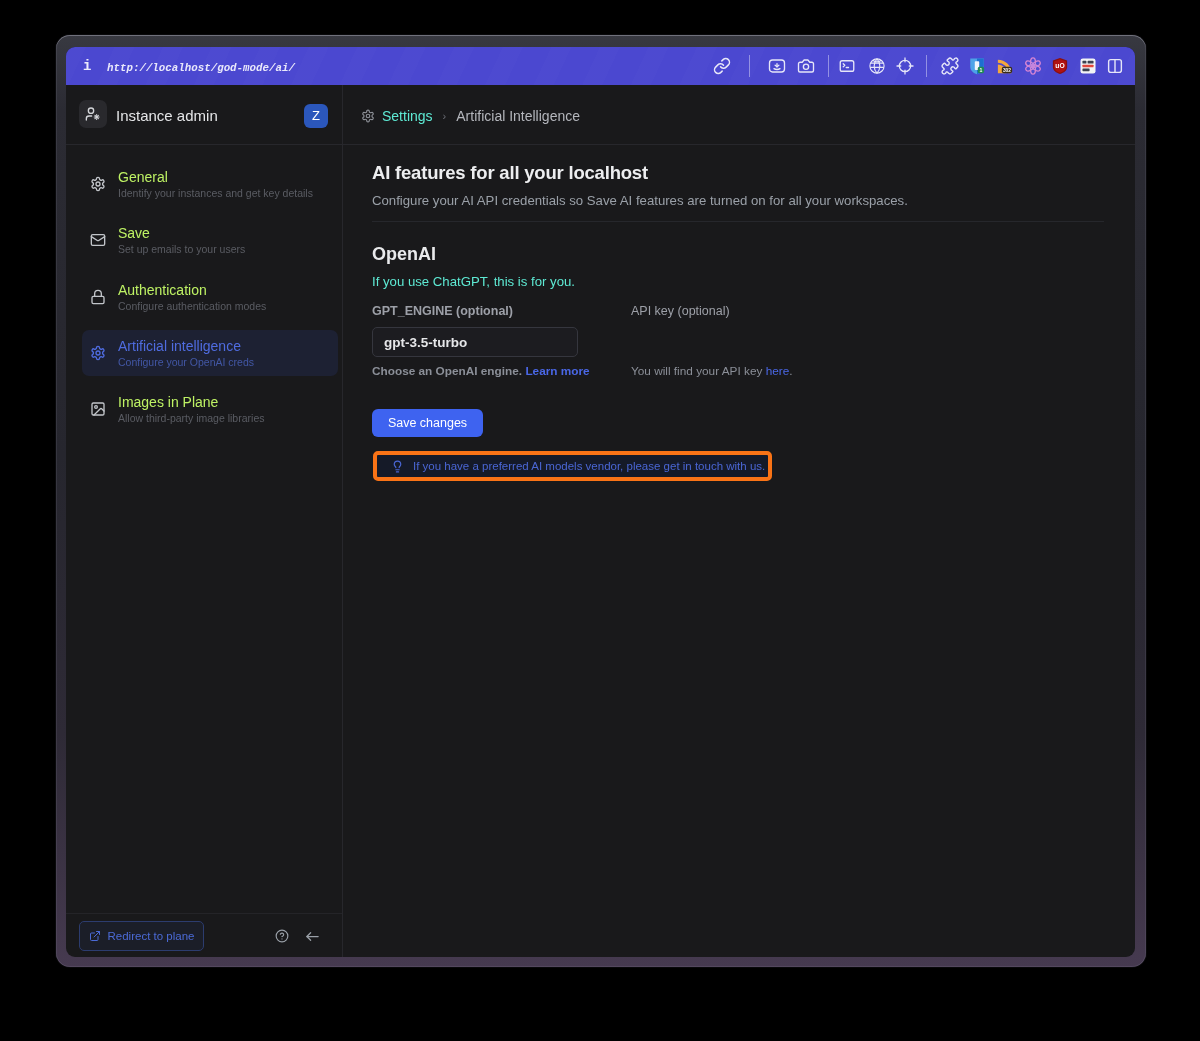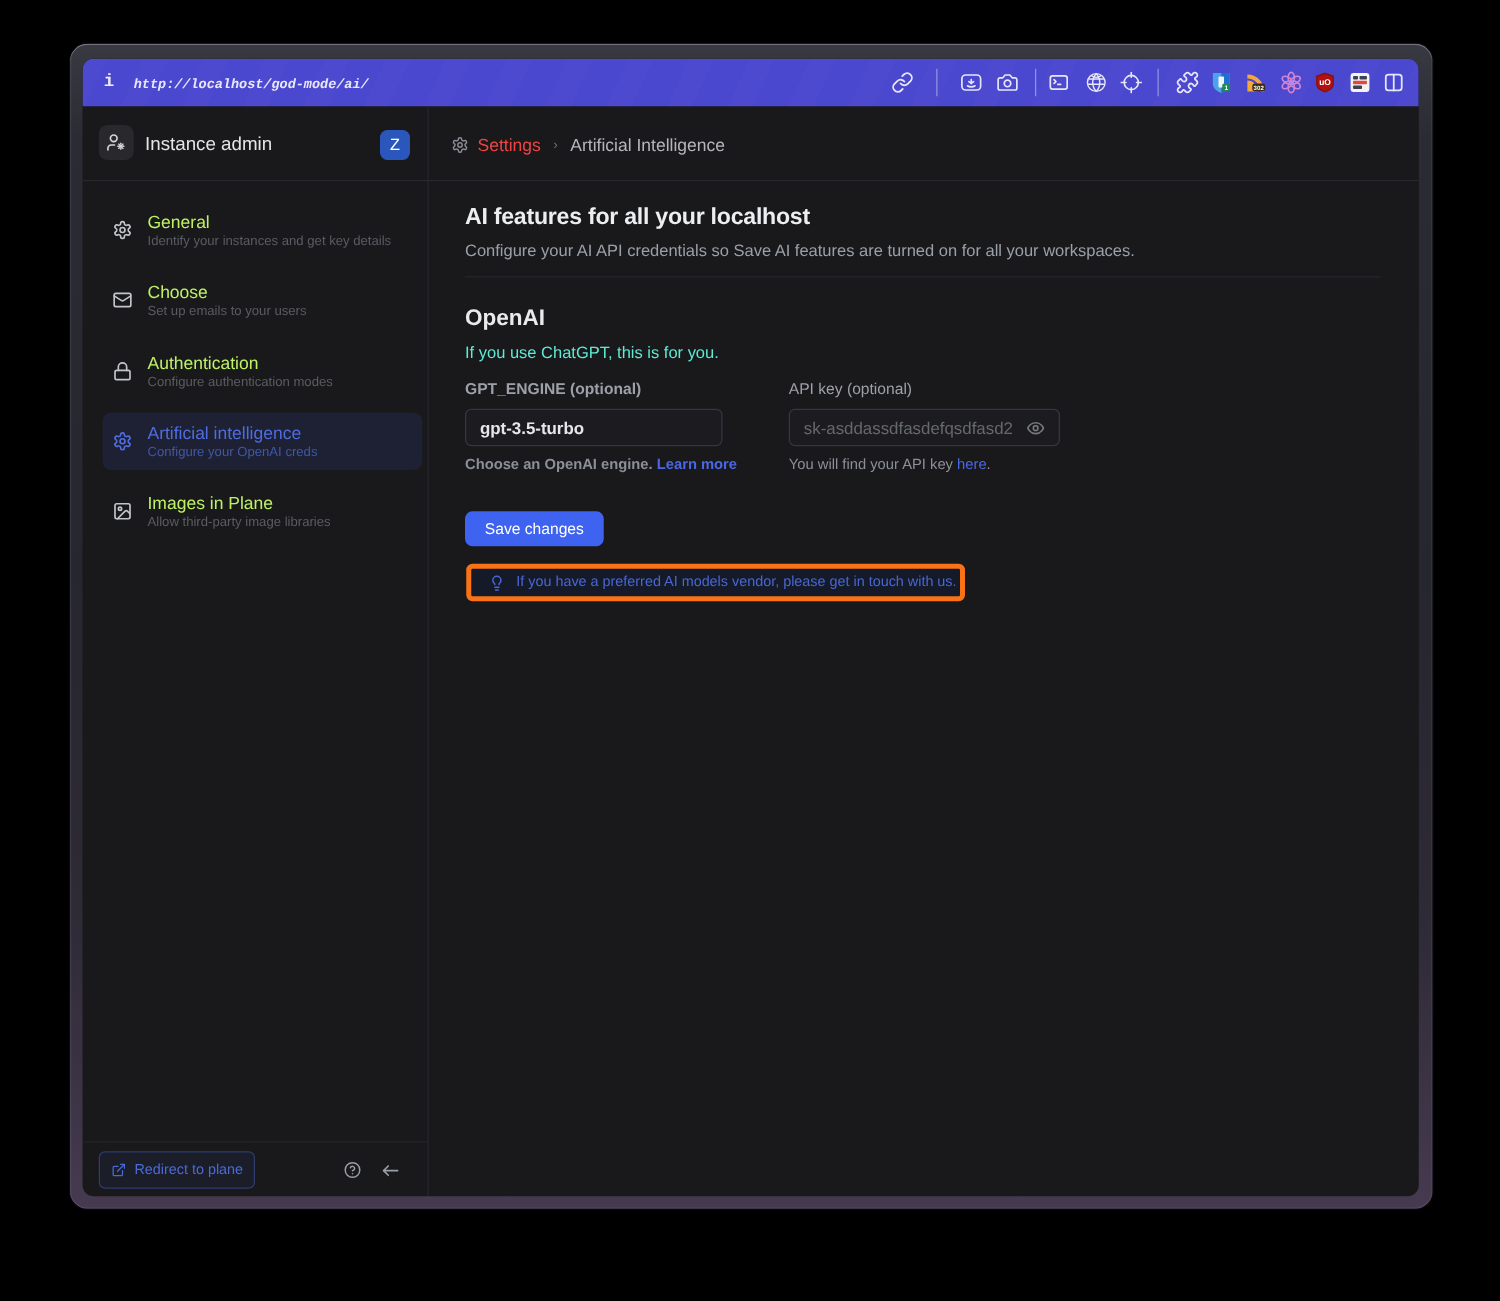--- a/index.html
+++ b/index.html
@@ -36,21 +36,21 @@
     background:#29292d; border-radius:7px; }
   .sbicon svg { position:absolute; left:6px; top:6px; }
   .sbtitle { position:absolute; left:50px; top:22px; font-size:15px; color:#e4e5e7; }
   .zav { position:absolute; left:238px; top:19px; width:24px; height:24px;
     background:#2b57bc; border-radius:6px; color:#fff; font-size:13px;
     text-align:center; line-height:24px; }
 
   
   .crumbs { position:absolute; left:295px; top:22px; height:18px; display:flex; align-items:center; }
   .crumbs svg { margin-right:7px; }
-  .c1 { color:#ef4444; font-size:14px; }
+  .c1 { color:#5eead4; font-size:14px; }
   .csep { color:#6b6e75; font-size:11px; margin:0 10px; }
   .c2 { color:#b4b6bc; font-size:14px; }
 
   
   .menu { position:absolute; left:16px; top:114px; width:256px; }
   .mrow { position:relative; height:46px; margin-bottom:10.3px; border-radius:7px;
     display:flex; align-items:center; padding-left:8px; }
   .mrow.sel { background:#1d2133; }
   .mico { width:16px; height:16px; margin-right:12px; flex:none; }
   .mtt { padding-top:1px; }
@@ -278,21 +278,21 @@
           </div>
       </div>
       <div class="mrow">
         <span class="mico"><svg width="16" height="16" viewBox="0 0 24 24" fill="none" xmlns="http://www.w3.org/2000/svg" style="">
               <g stroke="#c2c5ca" stroke-width="2" fill="none" stroke-linecap="round" stroke-linejoin="round">
                 <rect width="20" height="16" x="2" y="4" rx="2"></rect>
                 <path d="m22 7-8.97 5.7a1.94 1.94 0 0 1-2.06 0L2 7"></path>
               </g>
             </svg></span>
         <div class="mtt">
-            <div class="mt">Choose</div>
+            <div class="mt">Save</div>
             <div class="ms">Set up emails to your users</div>
           </div>
       </div>
       <div class="mrow">
         <span class="mico"><svg width="16" height="16" viewBox="0 0 24 24" fill="none" xmlns="http://www.w3.org/2000/svg" style="">
               <g stroke="#c2c5ca" stroke-width="2" fill="none" stroke-linecap="round" stroke-linejoin="round">
                 <rect width="18" height="11" x="3" y="11" rx="2" ry="2"></rect>
                 <path d="M7 11V7a5 5 0 0 1 10 0v4"></path>
               </g>
             </svg></span>
@@ -354,29 +354,20 @@
     <div class="h1">AI features for all your localhost</div>
     <div class="sub1">Configure your AI API credentials so Save AI features are turned on for all your workspaces.</div>
     <div class="hr1"></div>
     <div class="h2">OpenAI</div>
     <div class="sub2">If you use ChatGPT, this is for you.</div>
     <div class="lab col1">GPT_ENGINE (optional)</div>
     <div class="lab col2">API key (optional)</div>
     <div class="inp col1">
         <span class="ival">gpt-3.5-turbo</span>
       </div>
-    <div class="inp col2" style="justify-content:space-between;">
-        <span class="iph">sk-asddassdfasdefqsdfasd2</span>
-        <svg width="15" height="15" viewBox="0 0 24 24" fill="none" xmlns="http://www.w3.org/2000/svg" style="">
-          <g stroke="#787b82" stroke-width="2" fill="none" stroke-linecap="round" stroke-linejoin="round">
-            <path d="M2 12s3-7 10-7 10 7 10 7-3 7-10 7-10-7-10-7Z"></path>
-            <circle cx="12" cy="12" r="3"></circle>
-          </g>
-        </svg>
-      </div>
     <div class="help col1">Choose an OpenAI engine. <a>Learn more</a></div>
     <div class="help col2">You will find your API key <a>here</a>.</div>
     <div class="save">Save changes</div>
     <div class="banner"><svg width="13" height="13" viewBox="0 0 24 24" fill="none" xmlns="http://www.w3.org/2000/svg" style="flex:none">
           <g stroke="#4a66d4" stroke-width="2.2" fill="none" stroke-linecap="round" stroke-linejoin="round">
             <path d="M15 14c.2-1 .7-1.7 1.5-2.5 1-.9 1.5-2.2 1.5-3.5A6 6 0 0 0 6 8c0 1 .2 2.2 1.5 3.5.7.7 1.3 1.5 1.5 2.5"></path>
             <path d="M9 18h6"></path>
             <path d="M10 22h4"></path>
           </g>
         </svg>If you have a preferred AI models vendor, please get in touch with us.</div>

